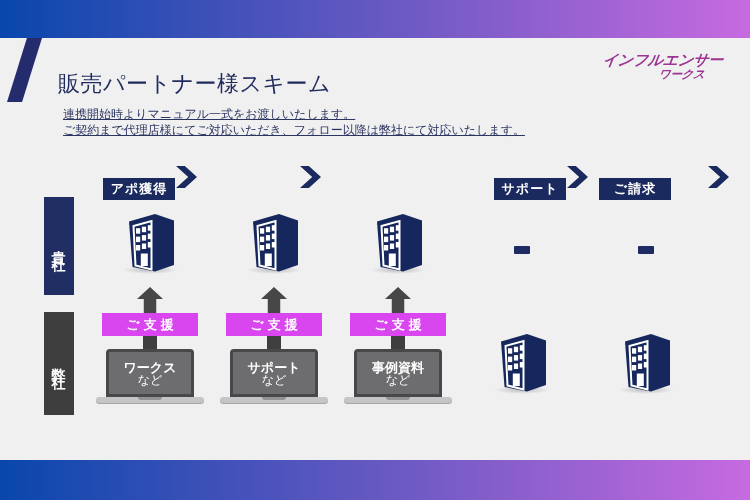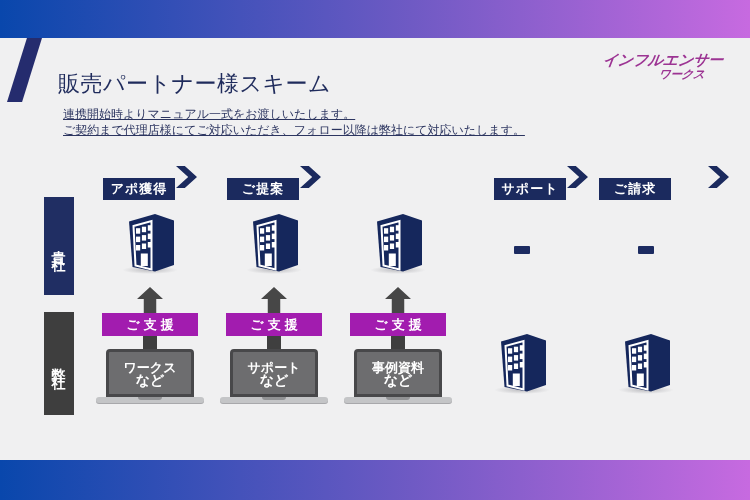--- a/index.html
+++ b/index.html
@@ -34,30 +34,30 @@
   .vlabel.company{top:312px;height:103px;background:#3e3e3e;}
   
   .building{position:absolute;width:54px;height:62px;}
   .bshadow{position:absolute;width:56px;height:8px;
            background:radial-gradient(ellipse at center,rgba(70,70,80,.30) 0%,rgba(70,70,80,0) 70%);}
   
   .dash{position:absolute;top:246px;width:16px;height:8px;background:#1c2b61;border-radius:1px;}
   
   .uparrow{position:absolute;top:287px;width:26px;height:26px;background:#474747;
            clip-path:polygon(50% 0,100% 46%,74% 46%,74% 100%,26% 100%,26% 46%,0 46%);}
-  .support-badge{position:absolute;top:313px;width:96px;height:23px;background:#a21caf;color:#fff;
+  .support-badge{position:absolute;top:313px;width:96px;height:23px;background:#d946ef;color:#fff;
            font-size:13px;font-weight:bold;letter-spacing:4px;text-indent:4px;
            display:flex;align-items:center;justify-content:center;}
   .connector{position:absolute;top:336px;width:14px;height:14px;background:#3f3f3f;}
   .laptop{position:absolute;top:349px;width:108px;}
   .laptop .screen{width:82px;height:42px;margin:0 auto;background:#6d6d6f;border:3px solid #48484a;
            border-radius:4px 4px 0 0;display:flex;flex-direction:column;align-items:center;justify-content:center;
            color:#fff;text-align:center;}
   .laptop .screen .t1{font-size:13px;font-weight:bold;line-height:15px;}
-  .laptop .screen .t2{font-size:14px;font-weight:bold;line-height:11px;}
+  .laptop .screen .t2{font-size:12px;font-weight:normal;line-height:11px;}
   .laptop .base{width:108px;height:6px;background:#c4c5c7;border-radius:3px;position:relative;
            box-shadow:0 1px 0 rgba(120,120,125,.6);}
   .laptop .base .notch{position:absolute;left:42px;top:0;width:24px;height:3px;background:#919294;
            border-radius:0 0 3px 3px;}
   
   .s1{left:103px;} .s2{left:227px;} .s3{left:351px;} .s4{left:494px;} .s5{left:599px;padding-left:36px;}
   .b1{left:123px;top:211px;} .b2{left:247px;top:211px;} .b3{left:371px;top:211px;}
   .b4{left:495px;top:331px;} .b5{left:619px;top:331px;}
   .sh1{left:122px;top:266px;} .sh2{left:246px;top:266px;} .sh3{left:370px;top:266px;}
   .sh4{left:494px;top:386px;} .sh5{left:618px;top:386px;}
@@ -108,21 +108,20 @@
   <div class="desc">
     <div>連携開始時よりマニュアル一式をお渡しいたします。</div>
     <div>ご契約まで代理店様にてご対応いただき、フォロー以降は弊社にて対応いたします。</div>
   </div>
 
   <div class="step s1">
     <div class="body">アポ獲得</div>
     <div class="head"></div>
   </div>
   <div class="step s2">
-    <div class="body">ご提案</div>
     <div class="head"></div>
   </div>
   <div class="step s4">
     <div class="body">サポート</div>
     <div class="head"></div>
   </div>
   <div class="step s5">
     <div class="body">ご請求</div>
     <div class="head"></div>
   </div>

